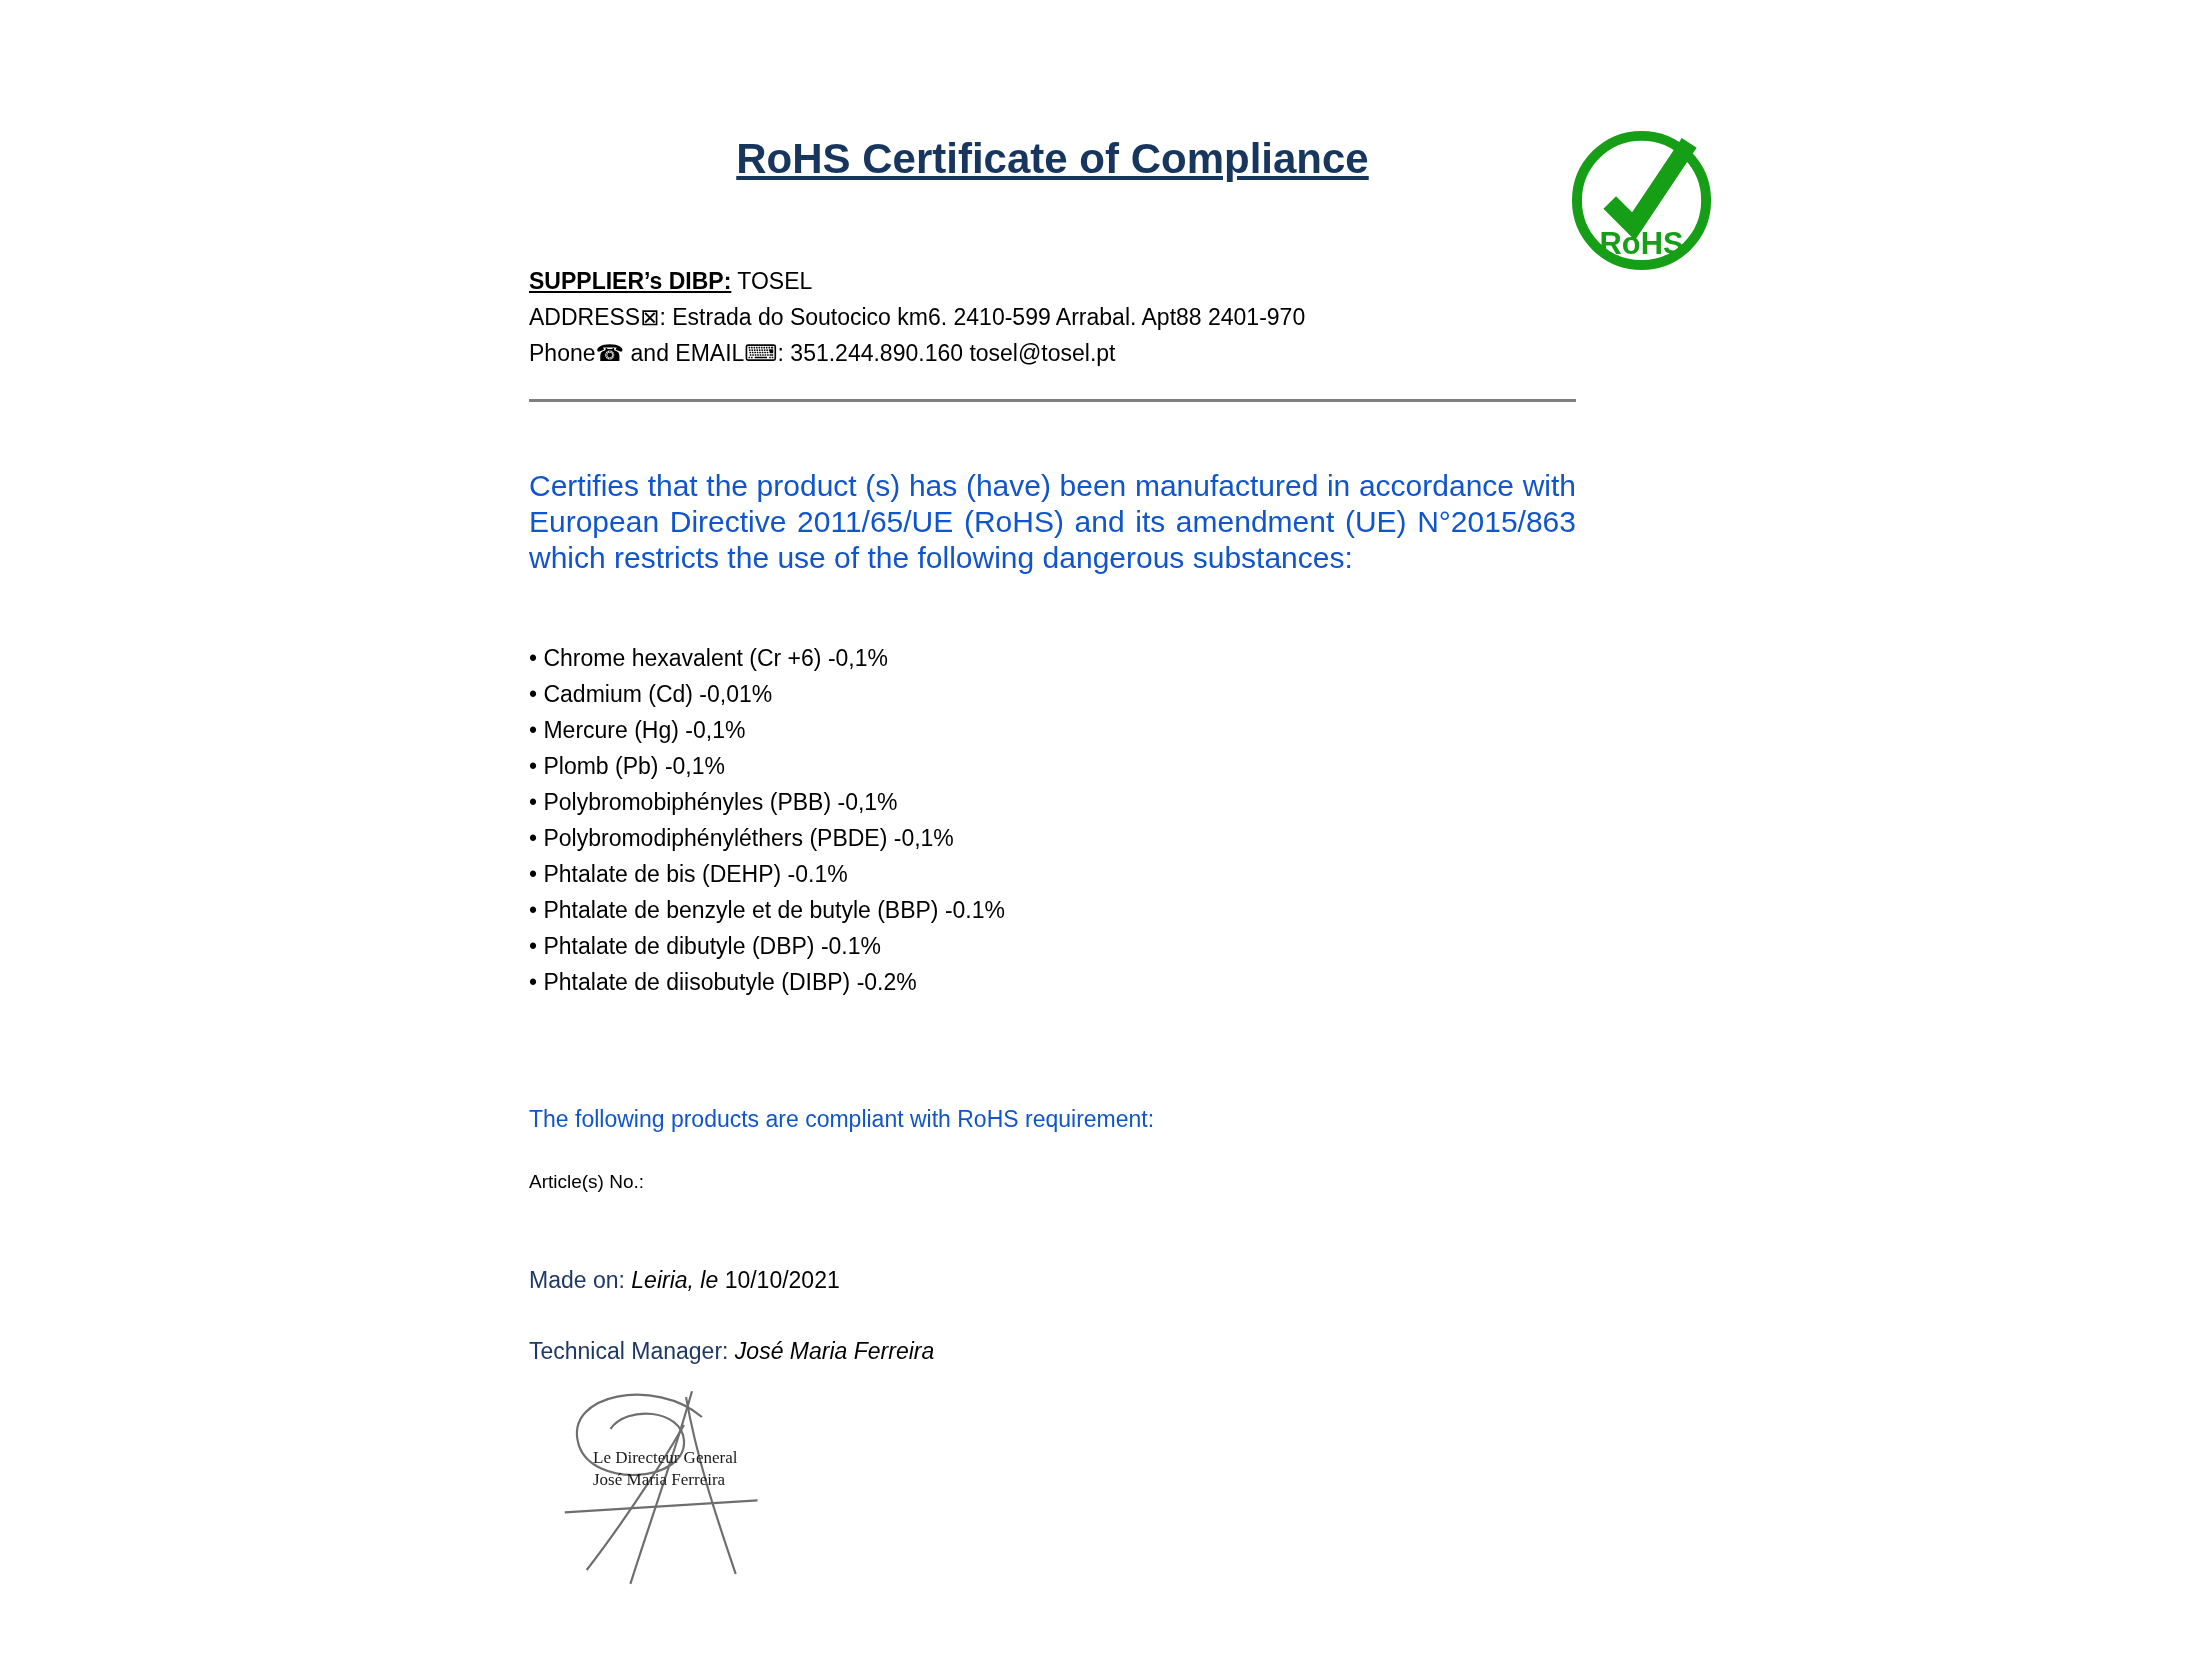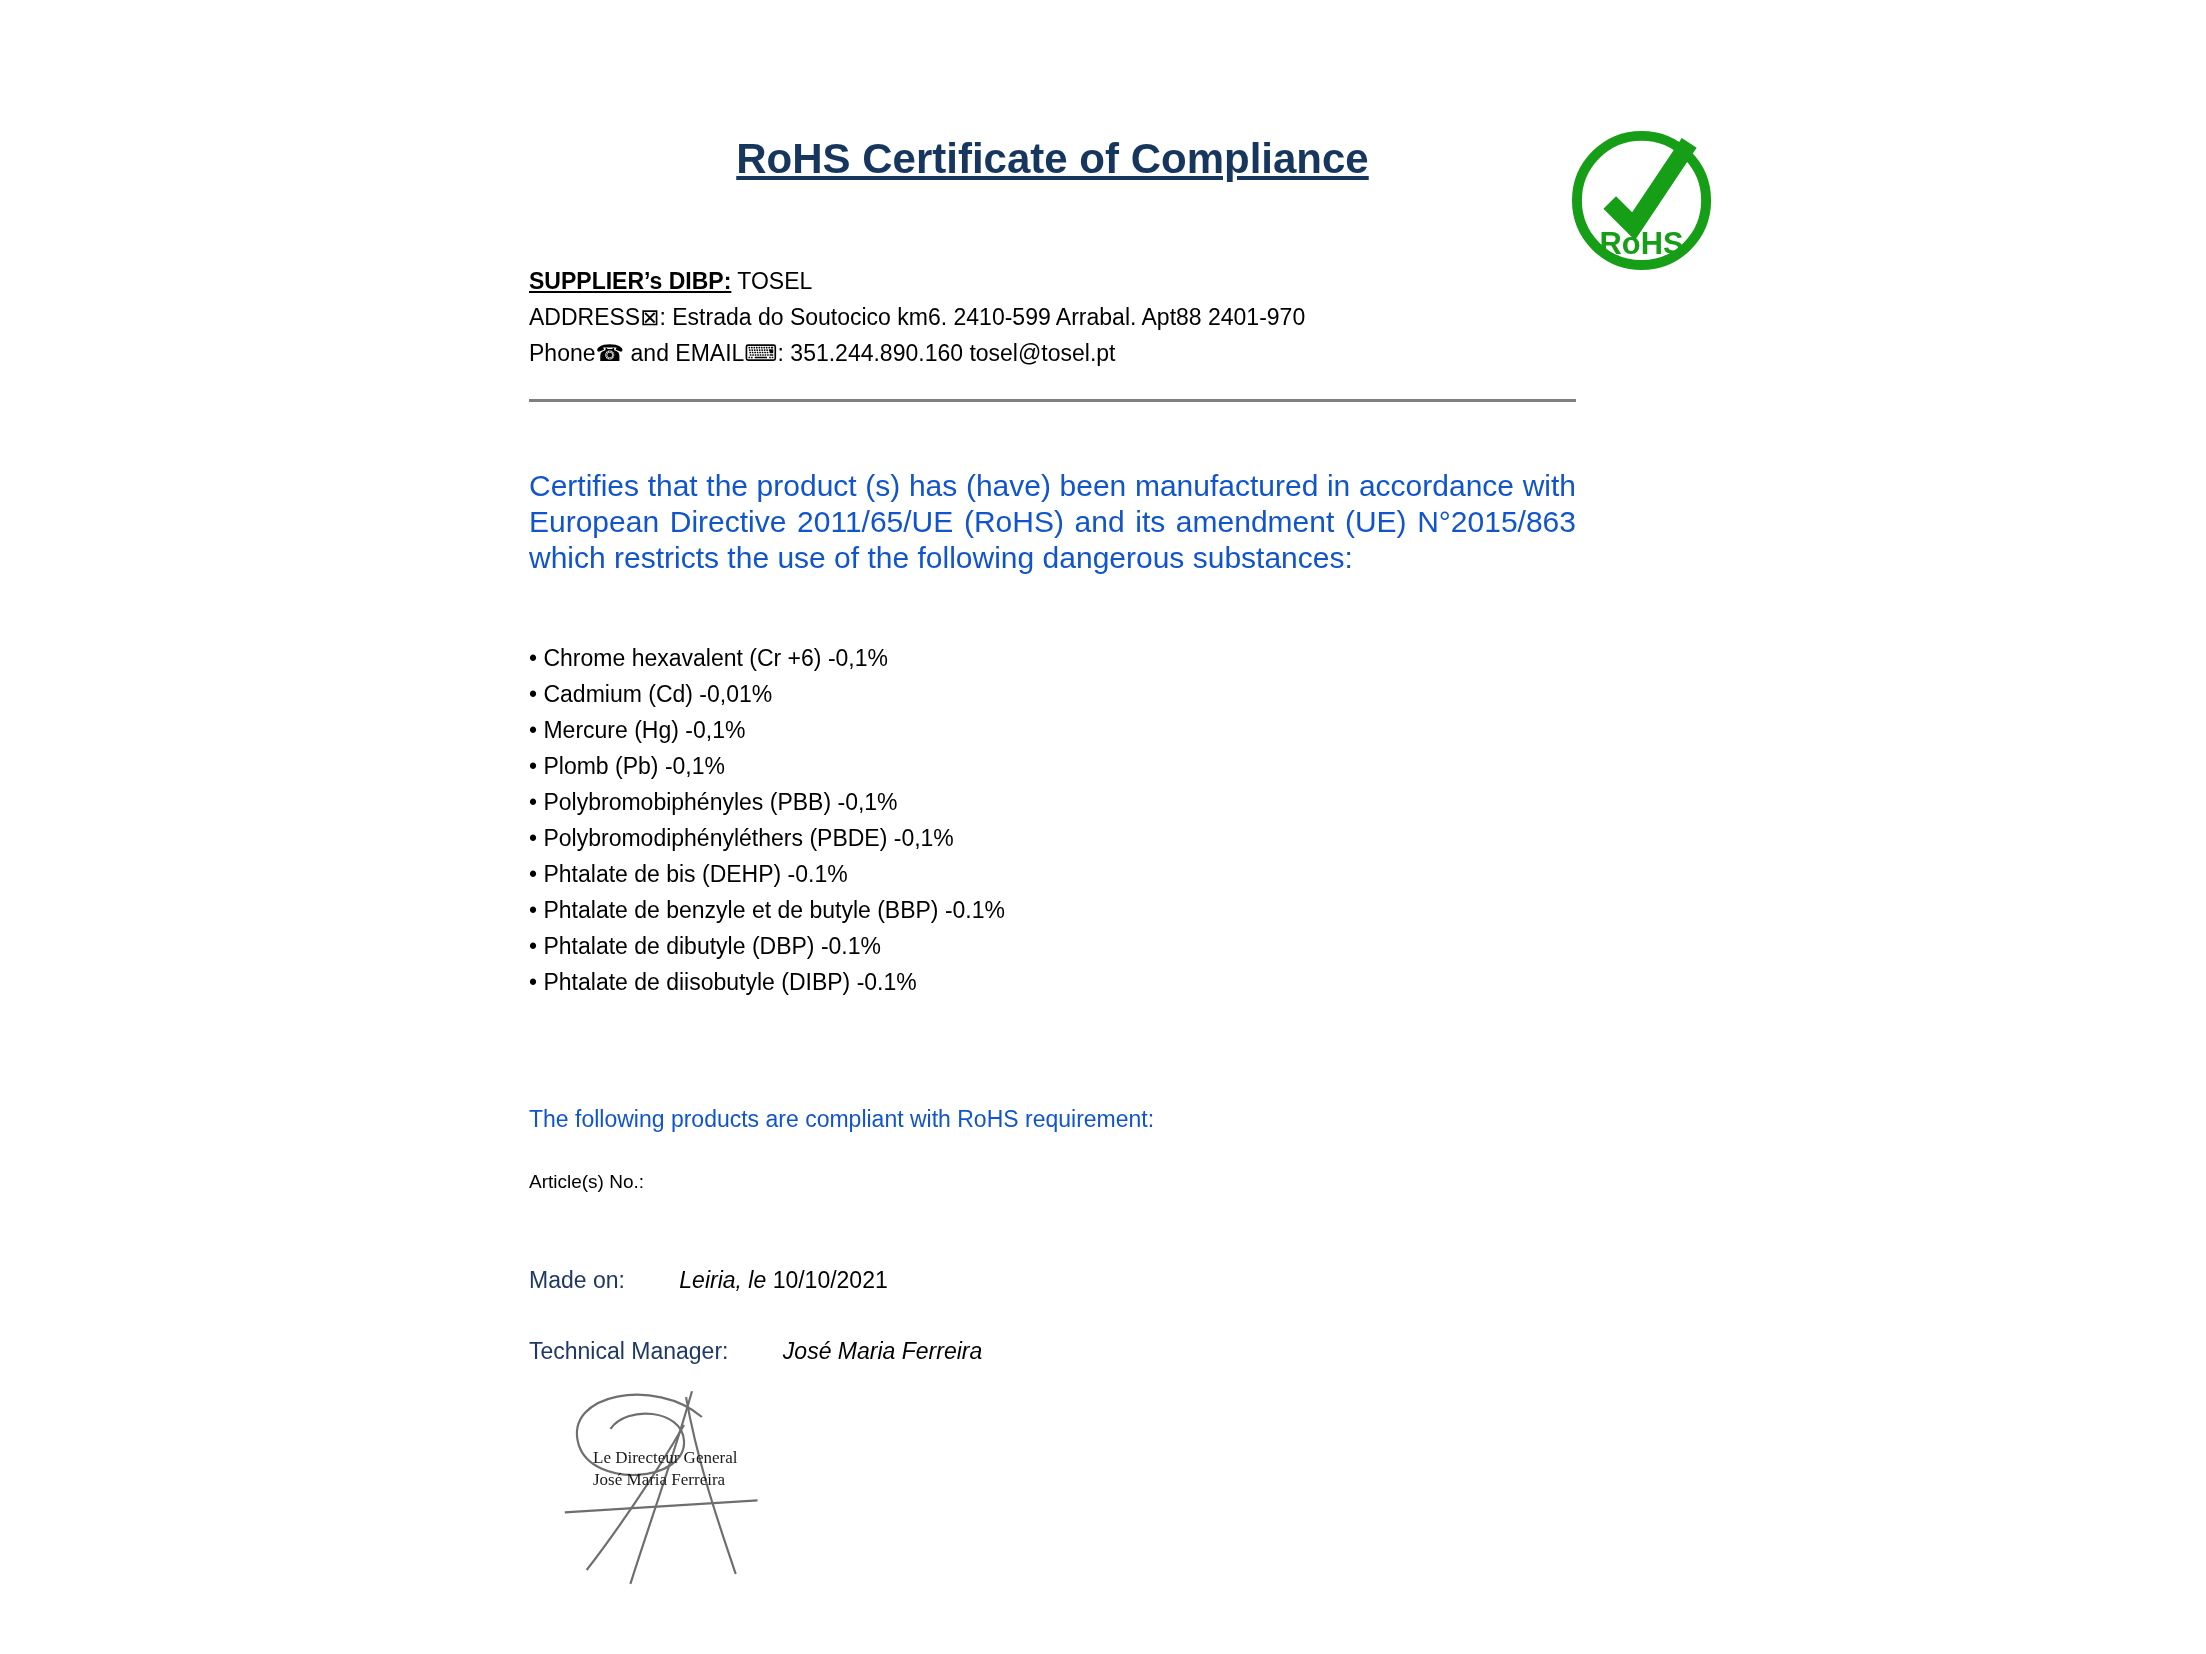--- a/index.html
+++ b/index.html
@@ -51,21 +51,21 @@
   .compliance-par {
     margin-top:103px;
     font-size:23px; line-height:32px;
     color:#1155CC;
   }
   .articles-par { margin-top:36px; font-size:19px; }
 
   .made-on { margin-top:74px; font-size:23px; }
   .manager  { margin-top:44px; font-size:23px; }
   .dk-blue-bold { color:#1F3864; font-weight:normal; }
-  .italic { font-style:italic;margin-left:48px; }
+  .italic { font-style:italic; }
 
   .rohs-logo { position:absolute; left:1568px; top:119px; width:155px; height:155px; }
 
   .signature-wrap { position:absolute; left:535px; top:1385px; width:308px; height:219px; }
   .signature-svg { position:absolute; left:0; top:0; }
   .signature-text {
     position:absolute; left:58px; top:62px;
     font-family:"Liberation Serif", serif;
     font-size:17px; line-height:22px; color:#1a1a1a;
     white-space:nowrap;
@@ -107,21 +107,21 @@
     <ul class="substance-list">
       <li>Chrome hexavalent (Cr +6) -0,1%</li>
       <li>Cadmium (Cd) -0,01%</li>
       <li>Mercure (Hg) -0,1%</li>
       <li>Plomb (Pb) -0,1%</li>
       <li>Polybromobiphényles (PBB) -0,1%</li>
       <li>Polybromodiphényléthers (PBDE) -0,1%</li>
       <li>Phtalate de bis (DEHP) -0.1%</li>
       <li>Phtalate de benzyle et de butyle (BBP) -0.1%</li>
       <li>Phtalate de dibutyle (DBP) -0.1%</li>
-      <li>Phtalate de diisobutyle (DIBP) -0.1%</li>
+      <li>Phtalate de diisobutyle (DIBP) -0.2%</li>
     </ul>
 
     <p class="compliance-par">The following products are compliant with RoHS requirement:</p>
 
     <p class="articles-par">Article(s) No.:</p>
 
     <p class="made-on">
       <span class="dk-blue-bold">Made on:</span><span class="italic"> Leiria, le </span><span>10/10/2021</span>
     </p>
 

